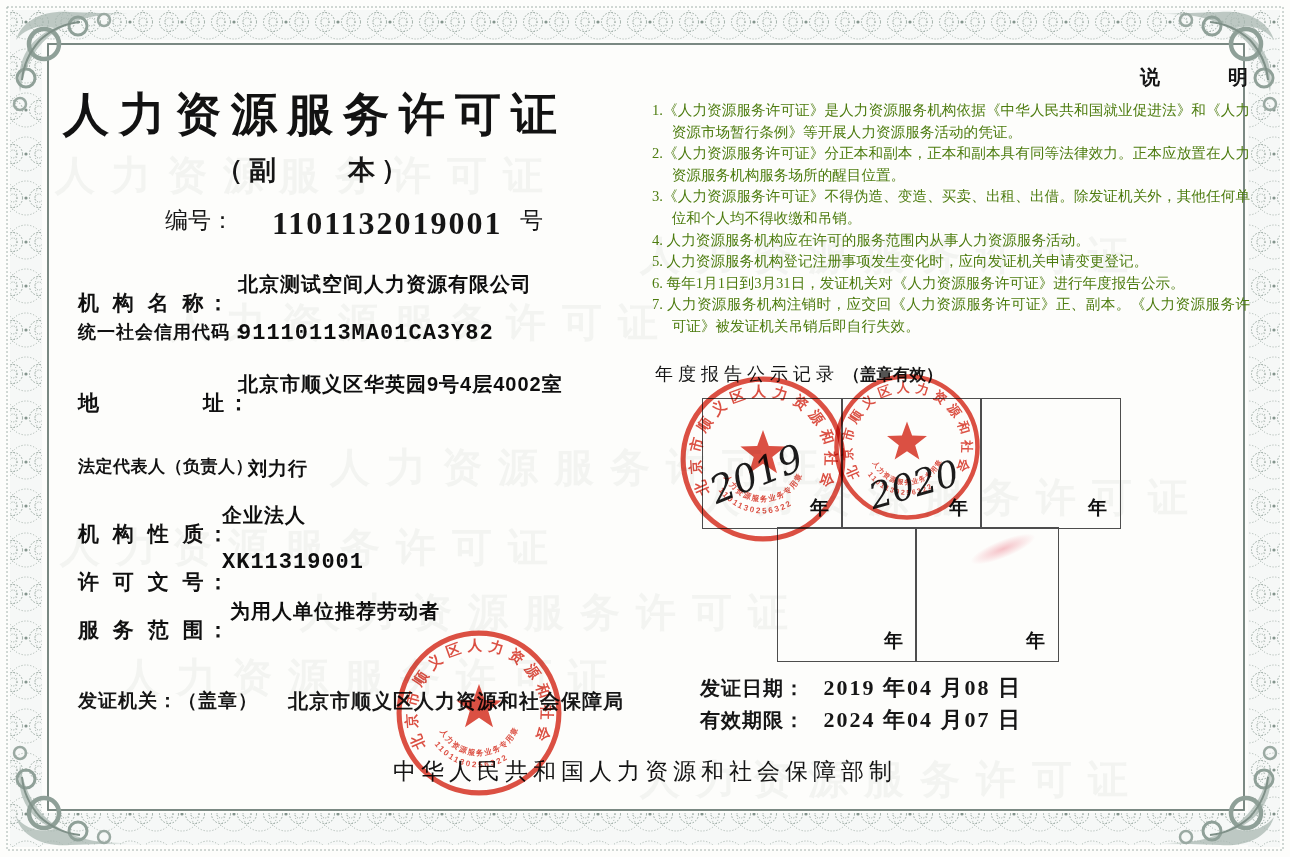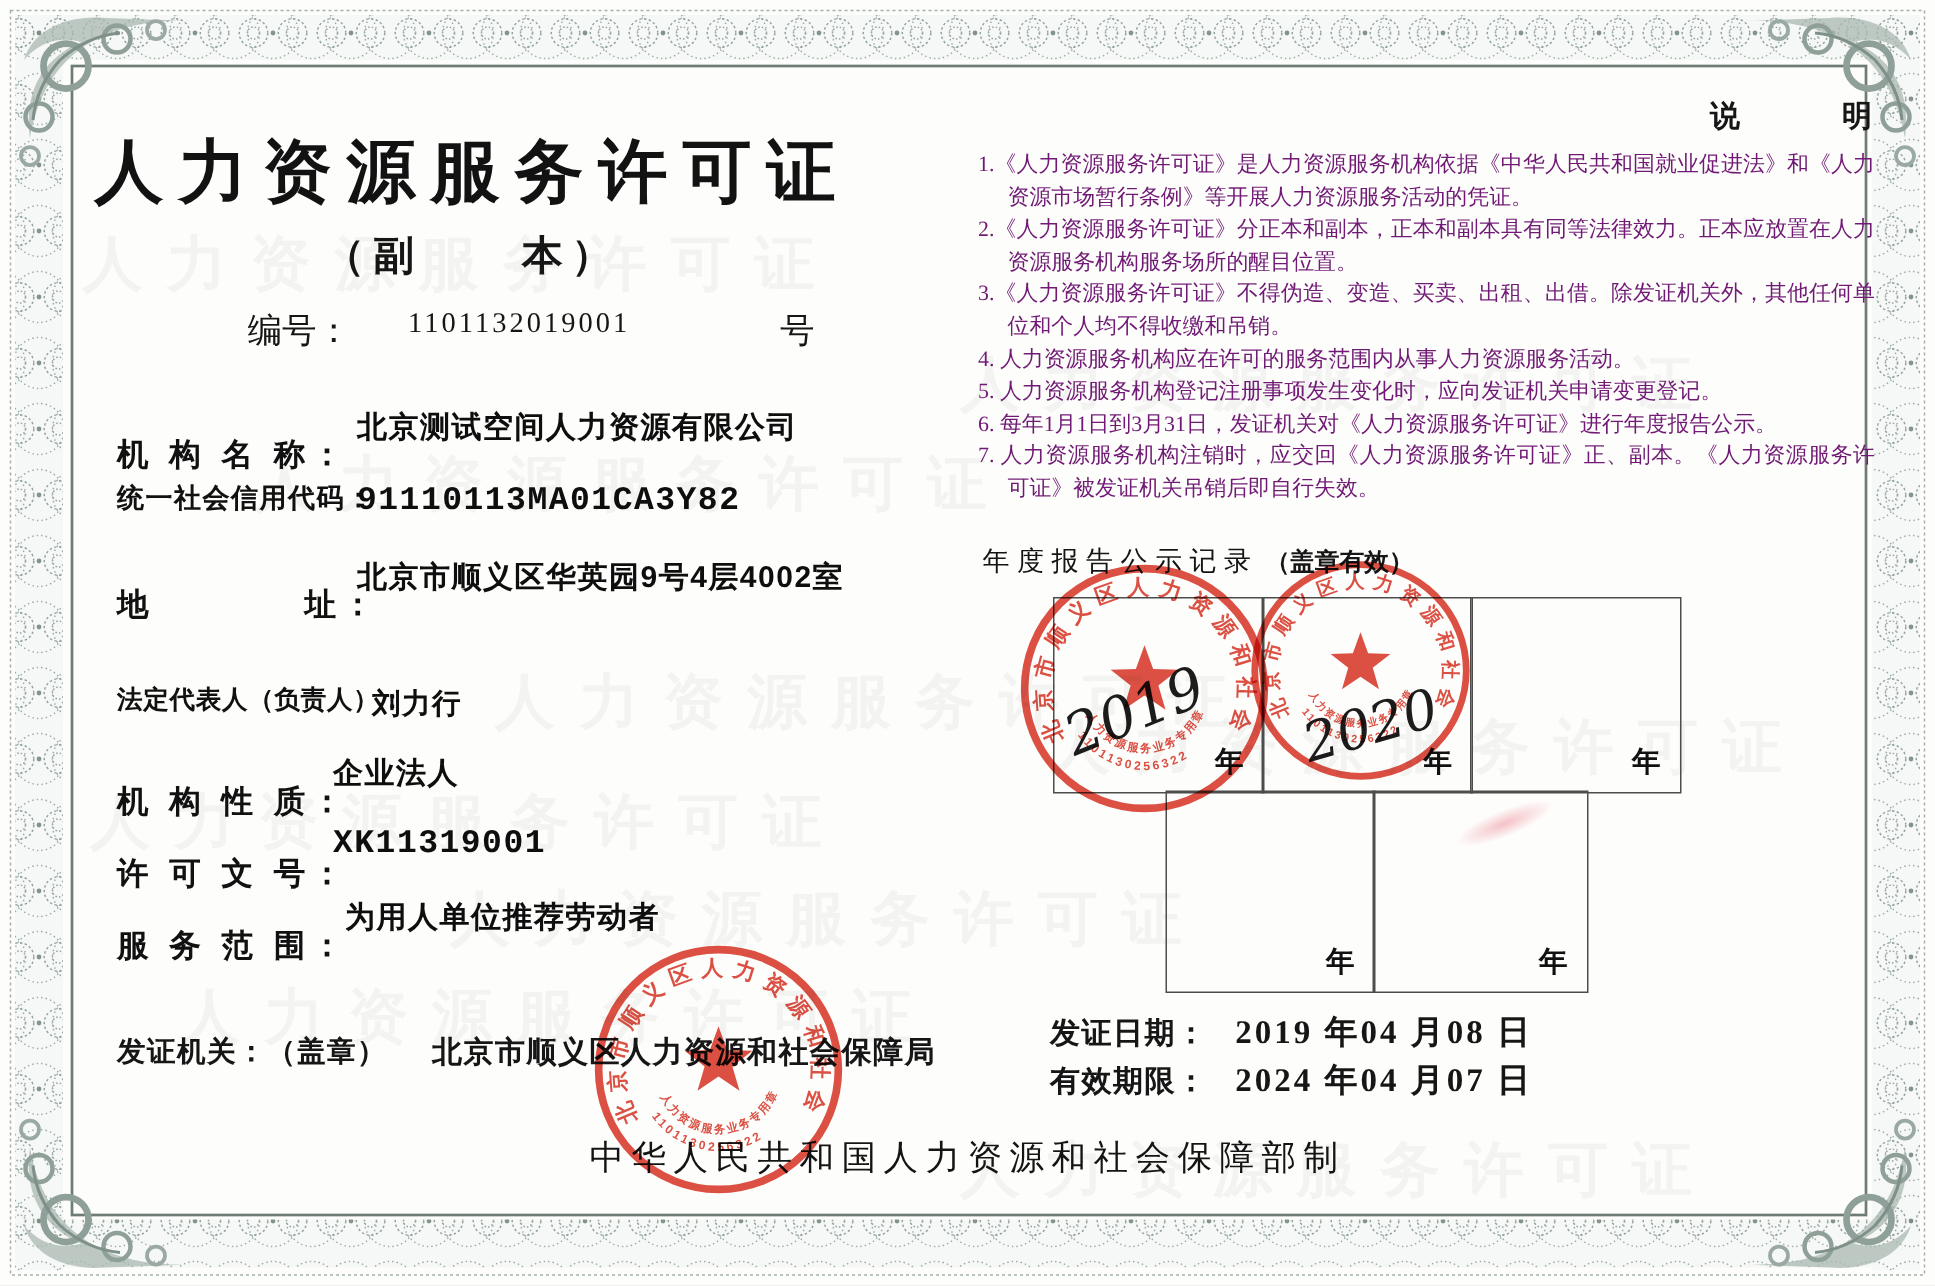--- a/index.html
+++ b/index.html
@@ -25,41 +25,41 @@
     font-size:46px;font-weight:bold;letter-spacing:10px;color:#121212;
   }
   .subtitle{
     left:62px;top:152px;width:506px;text-align:center;z-index:2;
     font-family:"Liberation Serif","DejaVu Serif",serif;
     font-size:27px;font-weight:bold;letter-spacing:6px;
   }
   .serial-row{left:0;top:205px;width:650px;height:34px;z-index:2;
     font-family:"Liberation Serif","DejaVu Serif",serif;}
   .serial-label{position:absolute;left:165px;top:0;font-size:23px;}
-  .serial-value{position:absolute;left:272px;top:0;font-size:19px;font-weight:normal;letter-spacing:2px;}
+  .serial-value{position:absolute;left:272px;top:0;font-size:32px;font-weight:bold;letter-spacing:2px;}
   .serial-suffix{position:absolute;left:520px;top:0;font-size:23px;}
   .field-row{z-index:2;height:30px;}
   .lbl{position:absolute;left:78px;top:0;font-weight:bold;color:#111;white-space:pre;}
   .lbl-wide{font-size:21px;letter-spacing:4px;margin-top:19px;}
   .lbl-mid{font-size:18px;letter-spacing:1px;}
   .lbl-small{font-size:17px;letter-spacing:0.5px;}
   .val{position:absolute;top:1px;font-weight:bold;font-size:20px;letter-spacing:1px;color:#0e0e0e;white-space:nowrap;}
   .val-latin{font-family:Liberation Mono, monospace;font-size:22px;letter-spacing:1px;}
   .issuer-row{left:0;top:688px;width:700px;z-index:2;}
   .issuer-label{position:absolute;left:78px;top:0;font-size:19px;font-weight:bold;letter-spacing:1px;}
   .issuer-value{position:absolute;left:288px;top:0;font-size:20px;font-weight:bold;letter-spacing:1px;}
   
   .notes{left:652px;top:64px;width:598px;z-index:2;}
   .notes-header{
     text-align:right;font-family:"Liberation Serif","DejaVu Serif",serif;
     font-size:20px;font-weight:bold;letter-spacing:2px;margin-bottom:9px;white-space:pre;
   }
   .note-item{
     font-family:"Liberation Serif","DejaVu Serif",serif;
-    font-size:14.6px;line-height:21.6px;color:#701a75;
+    font-size:14.6px;line-height:21.6px;color:#4d7c0f;
     padding-left:1.35em;text-indent:-1.35em;text-align:justify;
   }
   
   .annual-header{left:655px;top:362px;width:512px;z-index:2;white-space:nowrap;}
   .annual-header .main{font-family:"Liberation Serif","DejaVu Serif",serif;font-size:18px;letter-spacing:5px;color:#141414;}
   .annual-header .suffix{font-size:16.5px;font-weight:bold;letter-spacing:0;}
   .cell{position:absolute;border:1.5px solid #4d4d4d;background:transparent;z-index:2;}
   .cell .unit{position:absolute;right:13px;bottom:7px;font-size:19px;font-weight:bold;color:#111;}
   
   .date-row{left:700px;width:520px;z-index:2;white-space:nowrap;}

